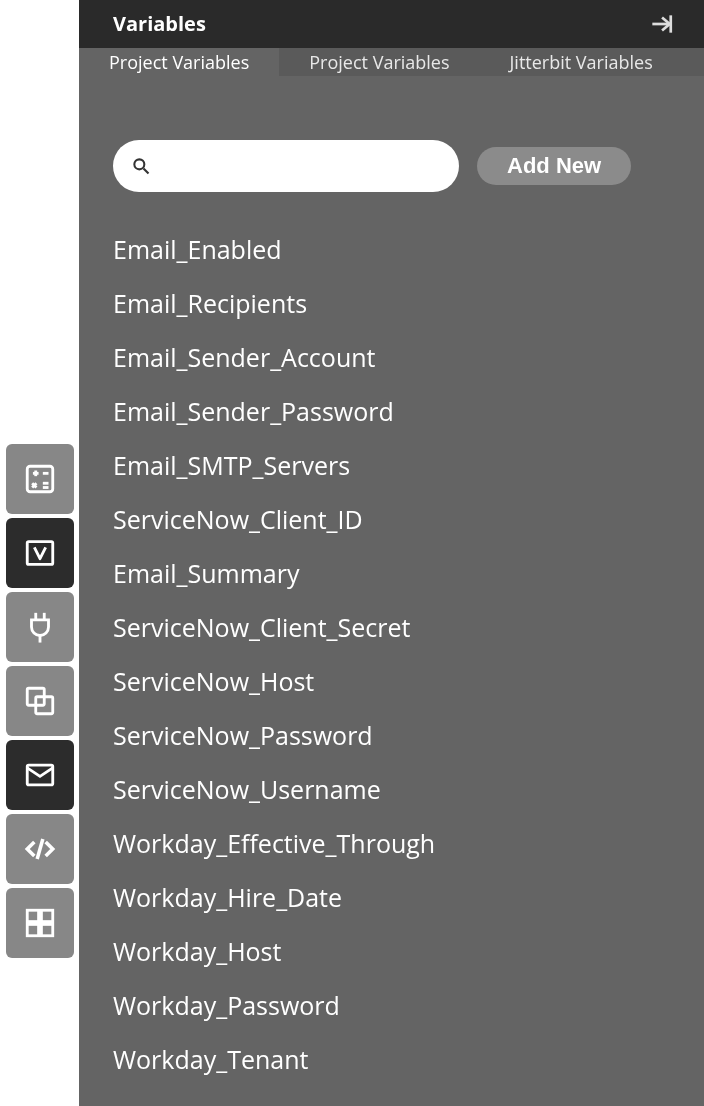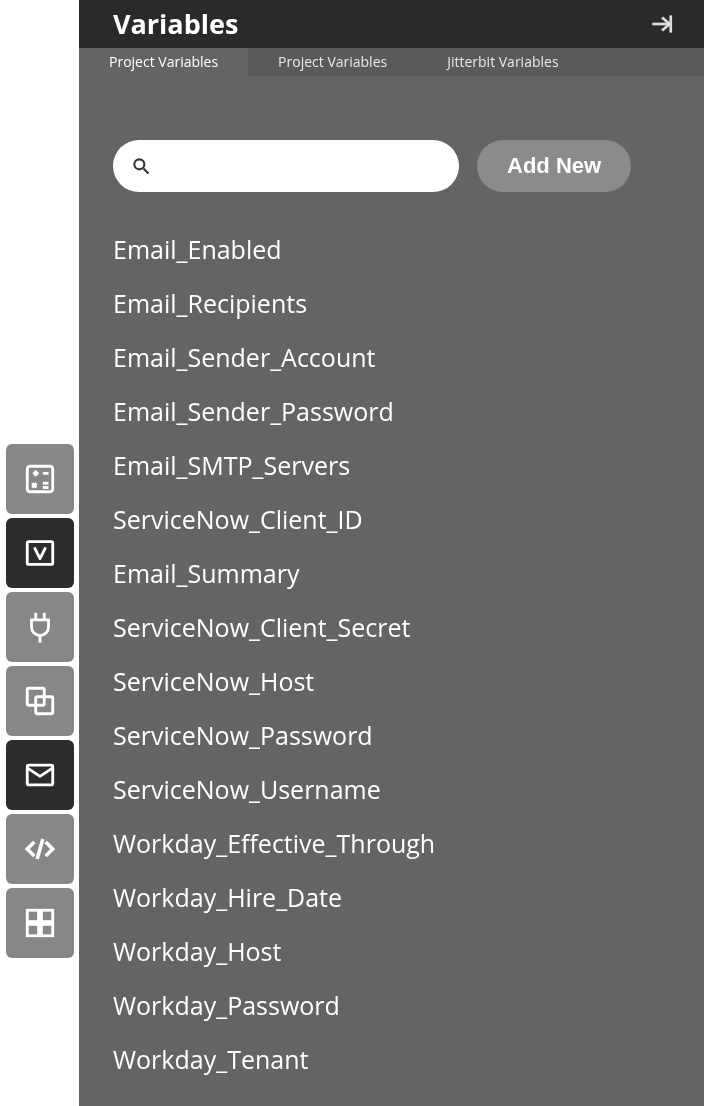--- a/index.html
+++ b/index.html
@@ -36,39 +36,39 @@
       color: #fff;
     }
     .panel-header {
       height: 84px;
       background: #2a2a2a;
       display: flex;
       align-items: center;
       justify-content: space-between;
       padding: 0 28px 0 34px;
     }
-    .panel-title { font-size: 27px; font-weight: 700; color: #fff; }
+    .panel-title { font-size: 20px; font-weight: 700; color: #fff; }
     .collapse-btn {
       width: 30px; height: 30px;
       display: flex; align-items: center; justify-content: center;
       cursor: pointer;
     }
     .collapse-btn svg { width: 26px; height: 26px; stroke: #ddd; stroke-width: 2.5; fill: none; }
 
     .tabs {
       display: flex;
       background: #5a5a5a;
       height: 50px;
       position: relative;
     }
     .tab {
       padding: 0 30px;
       display: flex;
       align-items: center;
-      font-size: 14px;
+      font-size: 18px;
       color: #e8e8e8;
       cursor: pointer;
       background: #5a5a5a;
       white-space: nowrap;
     }
     .tab.active {
       background: #646464;
       color: #fff;
     }
     .tabs::before {
@@ -95,21 +95,21 @@
     }
     .search svg { width: 20px; height: 20px; }
     .search input {
       flex: 1;
       border: none;
       outline: none;
       font-size: 18px;
       background: transparent;
     }
     .add-btn {
-      height: 52px;
+      height: 38px;
       padding: 8px 30px;
       border-radius: 26px;
       background: #8b8b8b;
       color: #fff;
       font-size: 22px;
       font-weight: 700;
       border: none;
       cursor: pointer;
       display: flex;
       align-items: center;

